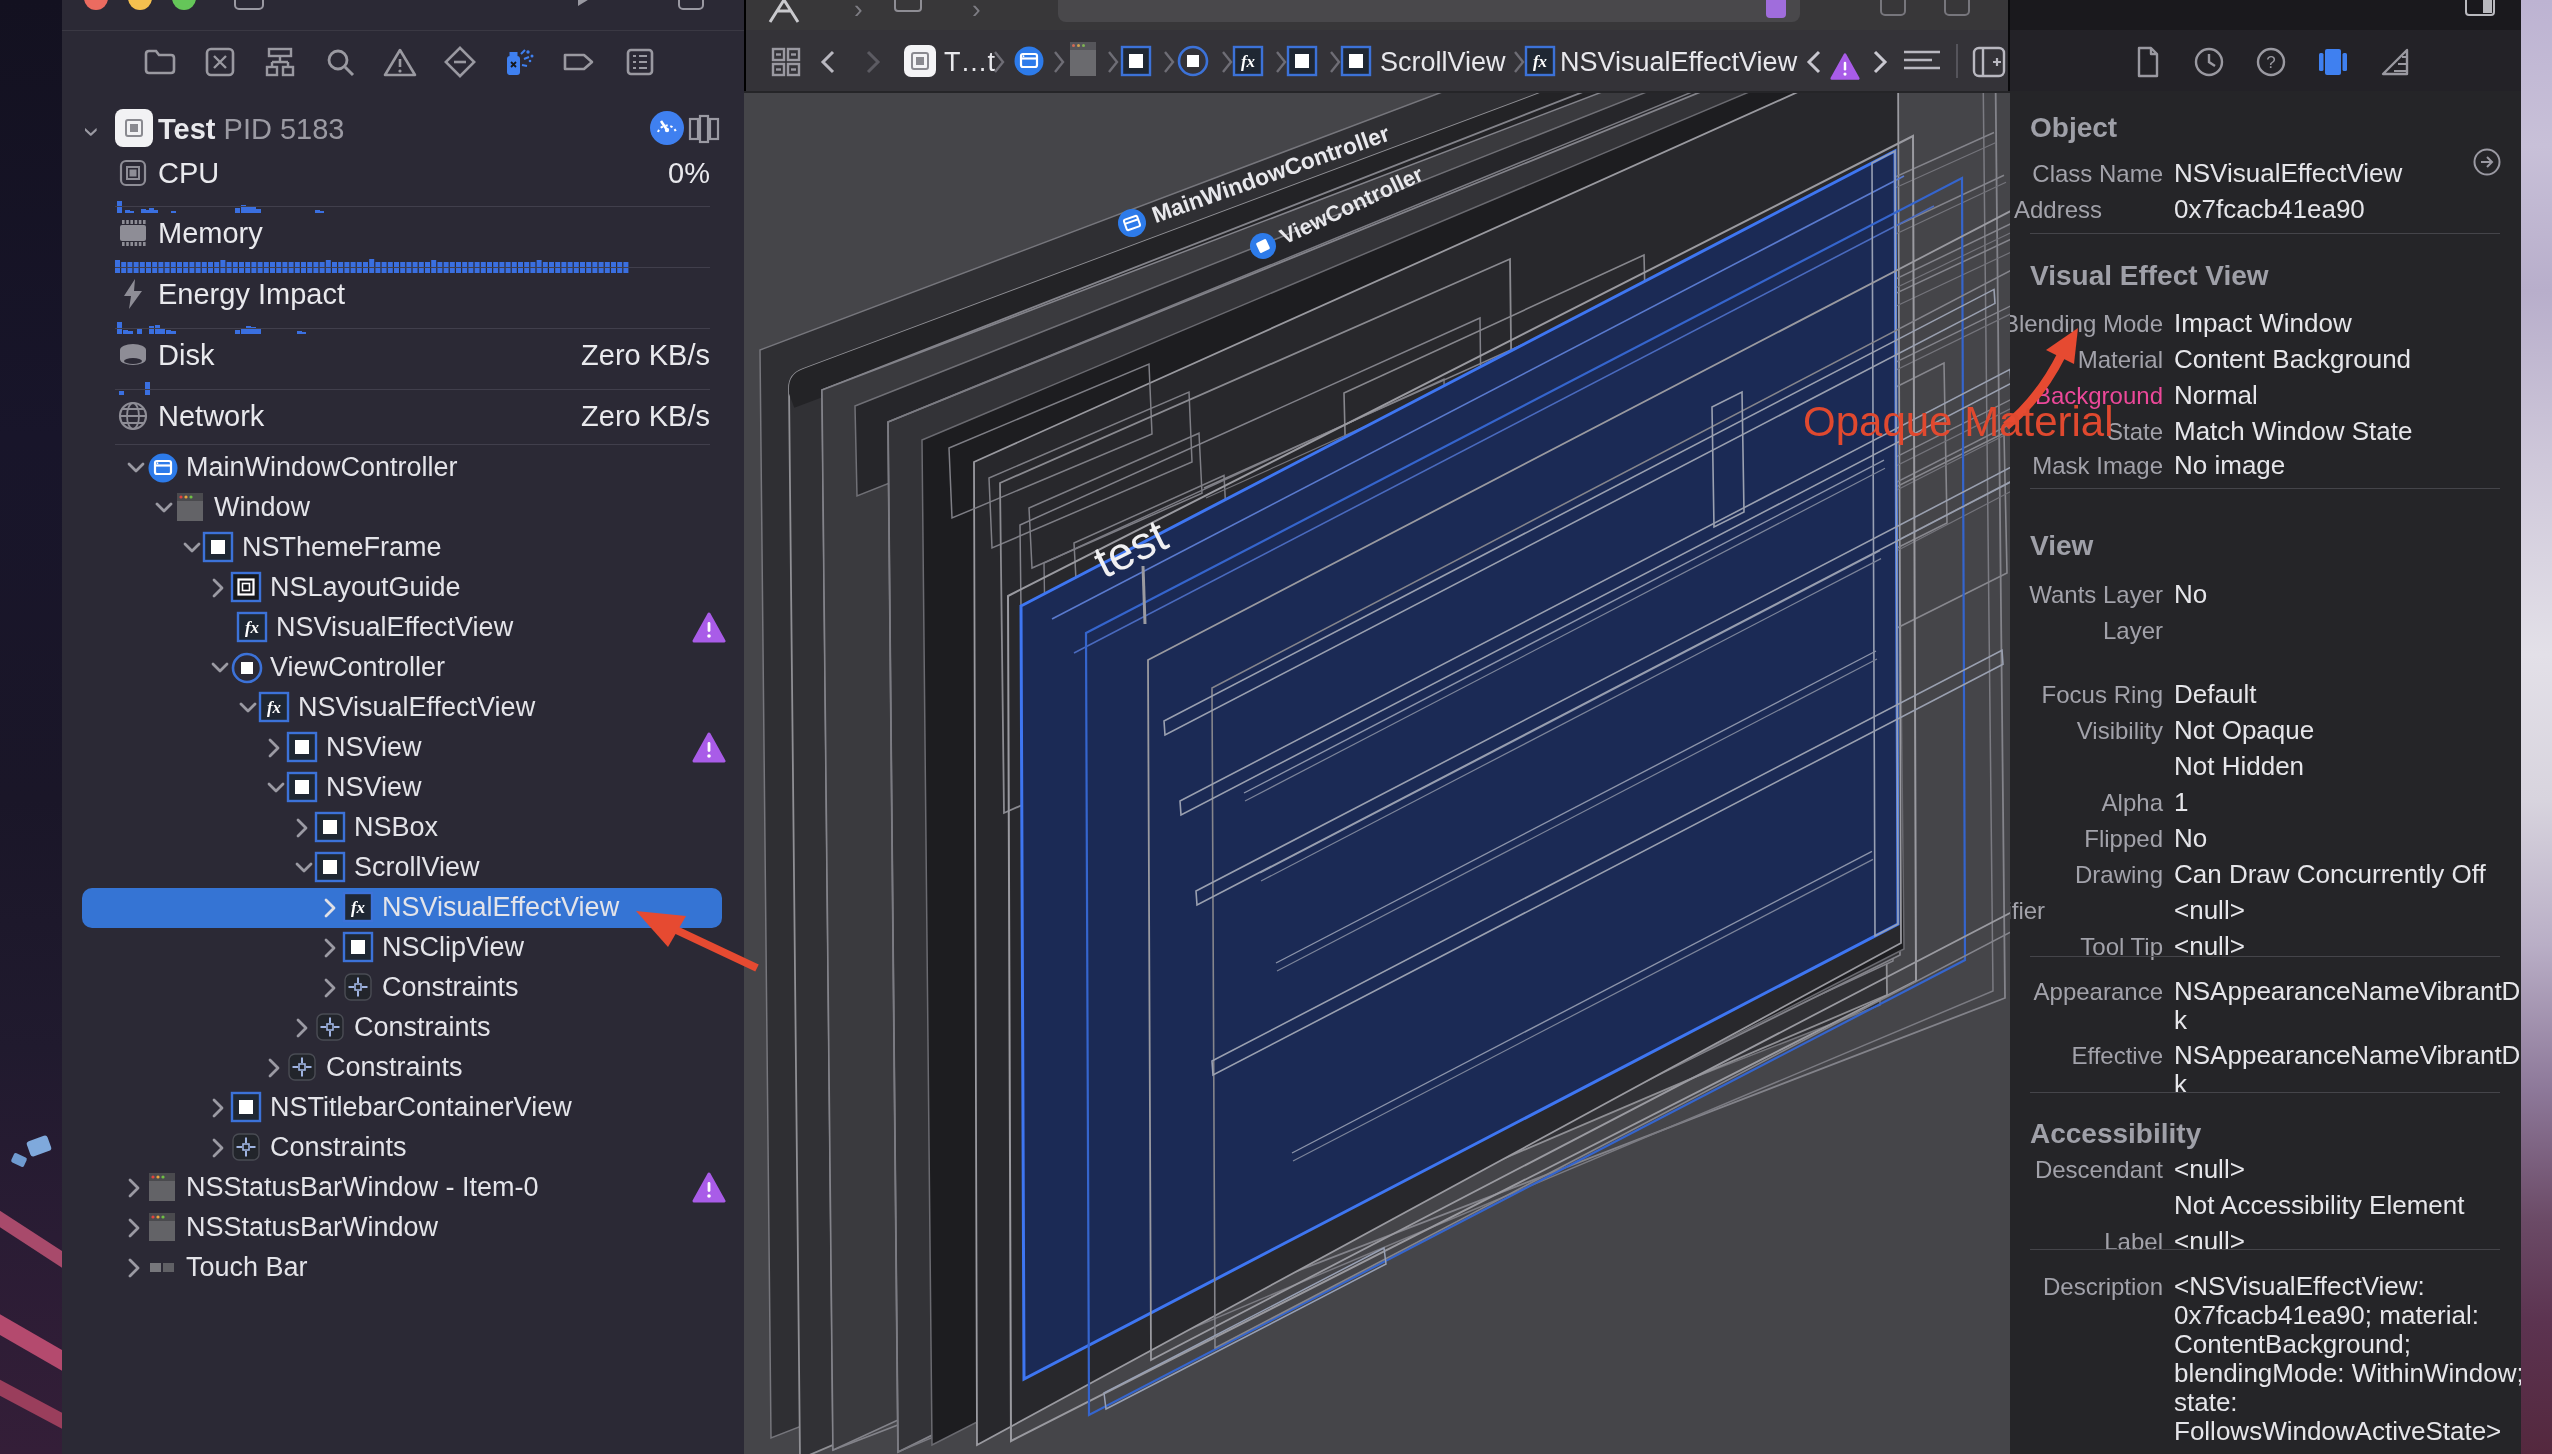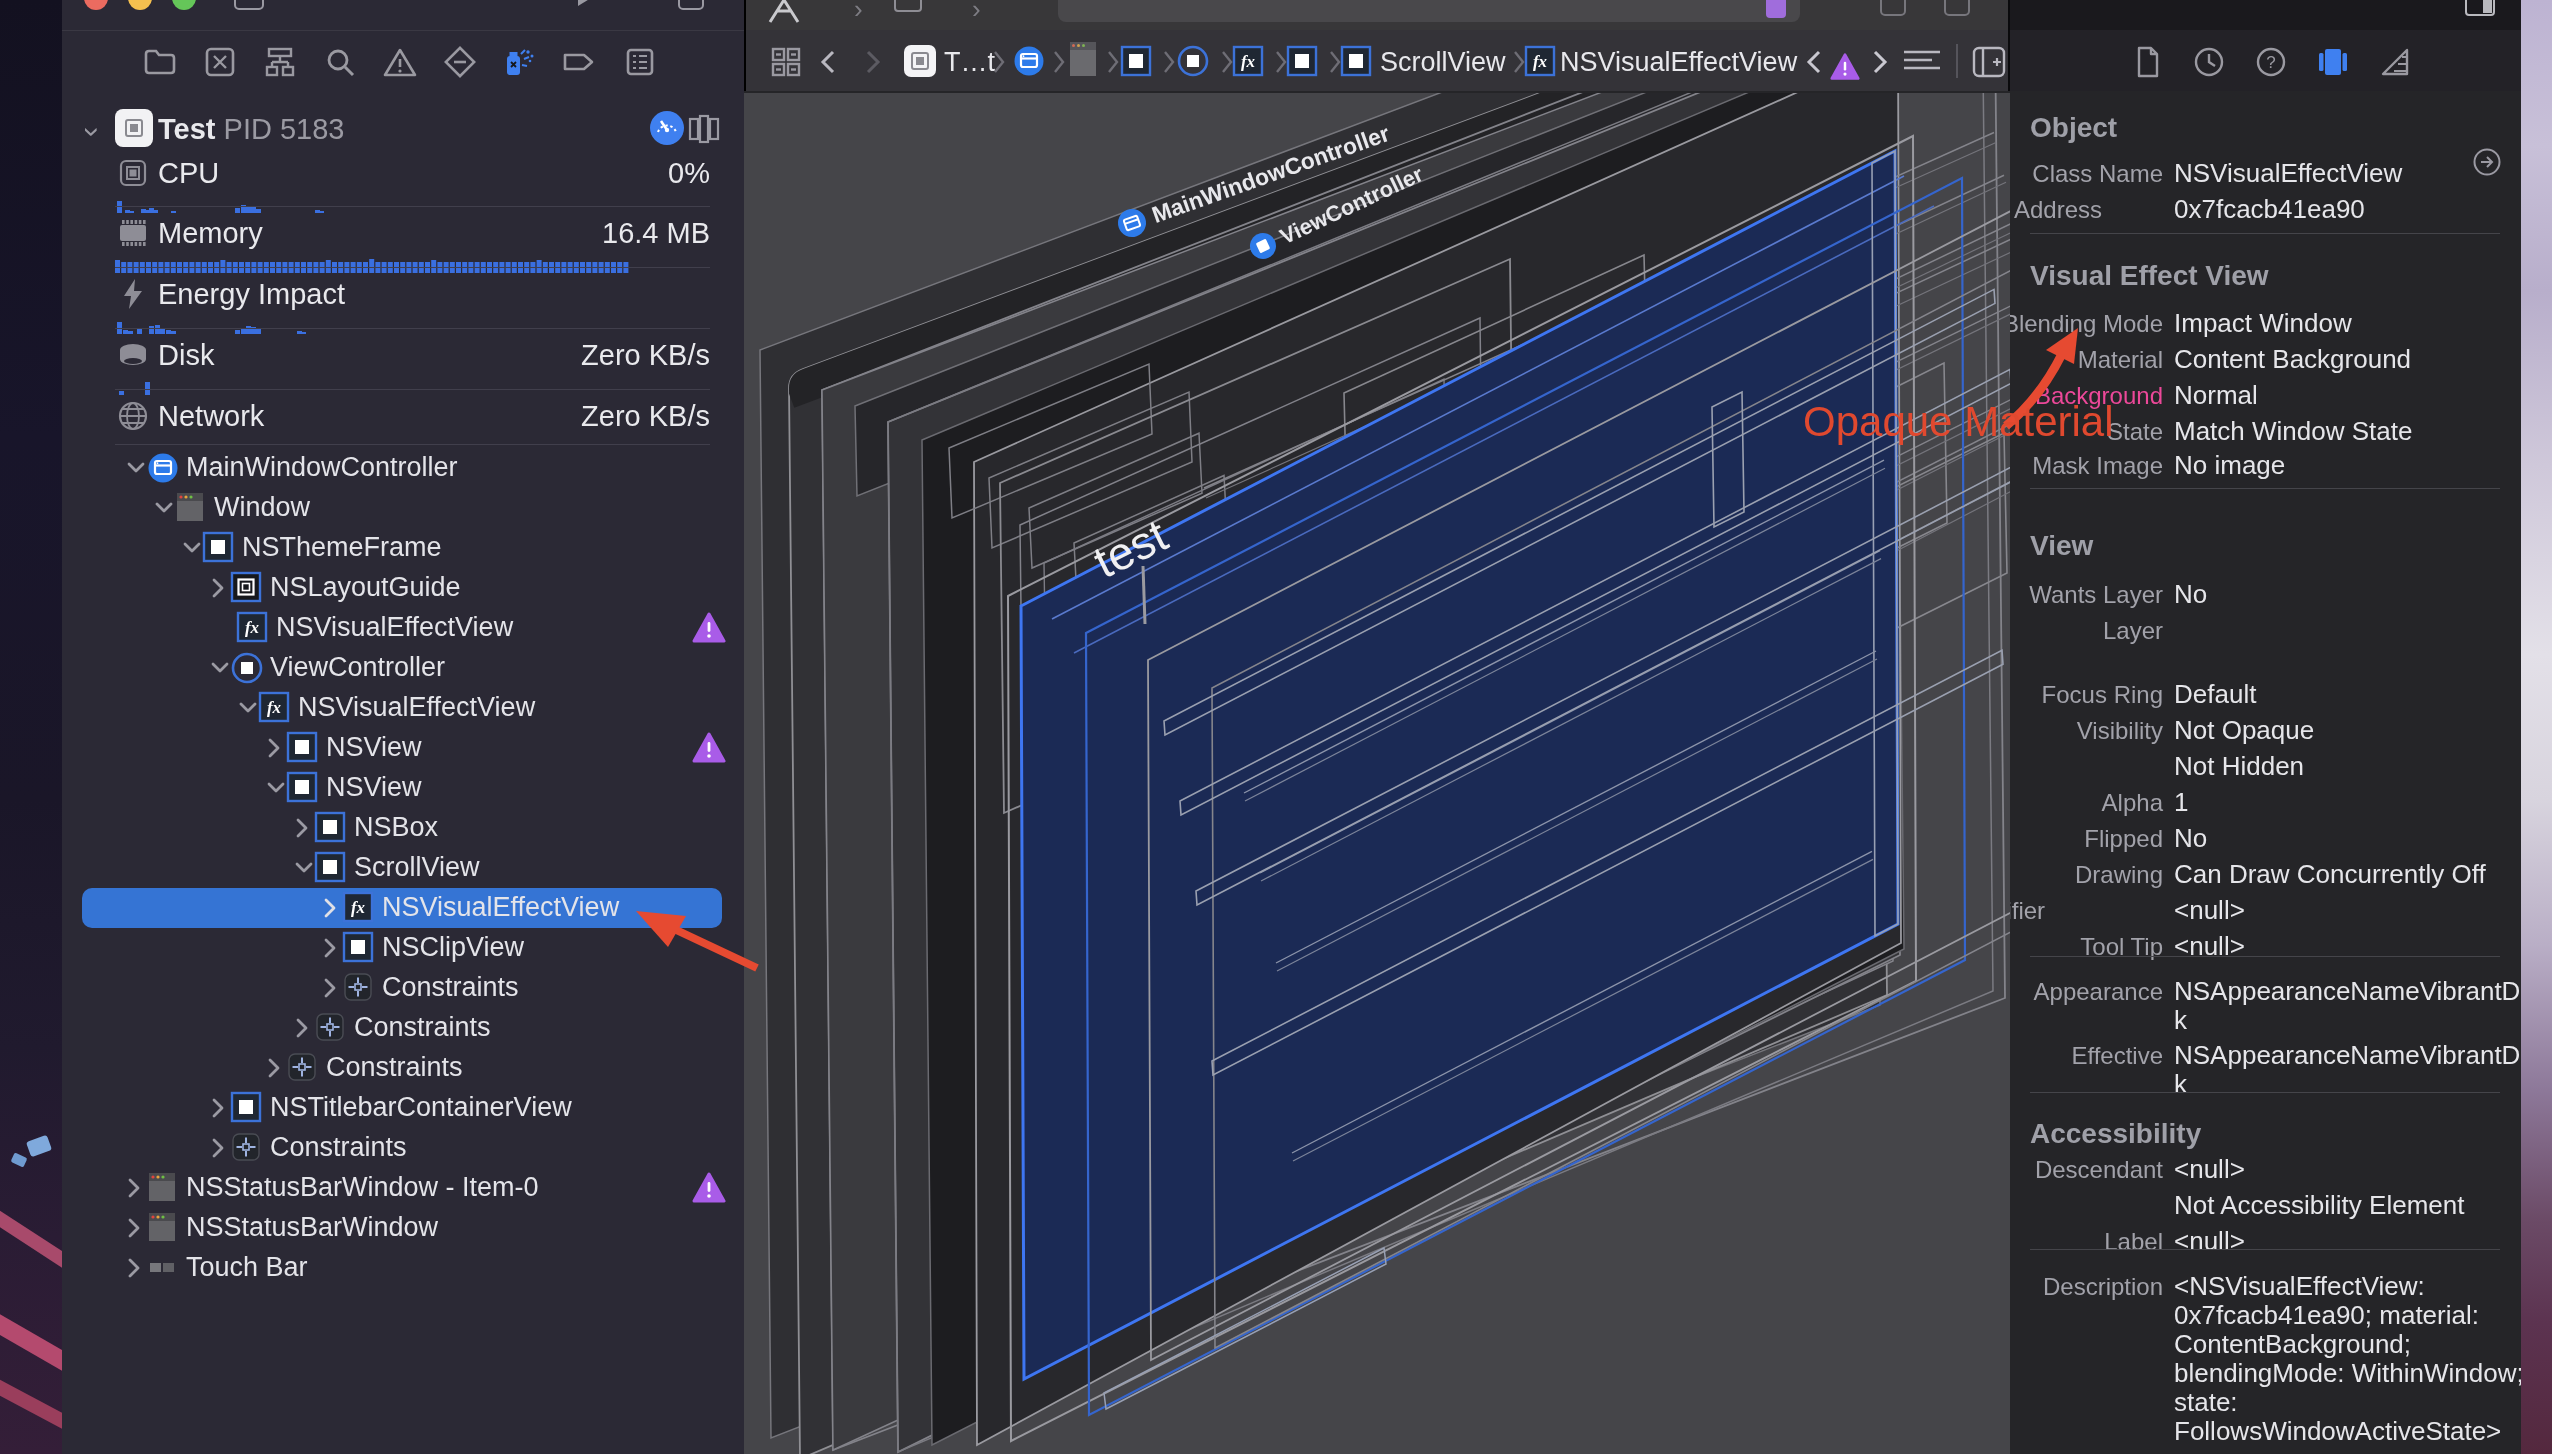--- a/index.html
+++ b/index.html
@@ -263,21 +263,20 @@
         <rect x="15.4" y="5" width="2.6" height="4" fill="#8e8d96"></rect>
         <rect x="15.4" y="27" width="2.6" height="4" fill="#8e8d96"></rect>
         <rect x="19.6" y="5" width="2.6" height="4" fill="#8e8d96"></rect>
         <rect x="19.6" y="27" width="2.6" height="4" fill="#8e8d96"></rect>
         <rect x="23.8" y="5" width="2.6" height="4" fill="#8e8d96"></rect>
         <rect x="23.8" y="27" width="2.6" height="4" fill="#8e8d96"></rect>
         <rect x="28.0" y="5" width="2.6" height="4" fill="#8e8d96"></rect>
         <rect x="28.0" y="27" width="2.6" height="4" fill="#8e8d96"></rect>
       </svg></div>
     <div class="abs" style="left:96px;top:124px;color:#e9e9ed;font-size:29px">Memory</div>
-    <div class="abs" style="left:0;top:124px;width:648px;text-align:right;color:#e9e9ed;font-size:29px">16.4 MB</div>
     <svg class="abs" style="left:53px;top:164px" width="580" height="17" viewBox="0 0 580 17">
       <rect x="0.0" y="3" width="5" height="13" fill="#3a6fe0"></rect>
       <rect x="6.2" y="5" width="5" height="11" fill="#3a6fe0"></rect>
       <rect x="12.4" y="5" width="5" height="11" fill="#3a6fe0"></rect>
       <rect x="18.6" y="5" width="5" height="11" fill="#3a6fe0"></rect>
       <rect x="24.8" y="5" width="5" height="11" fill="#3a6fe0"></rect>
       <rect x="31.0" y="5" width="5" height="11" fill="#3a6fe0"></rect>
       <rect x="37.2" y="5" width="5" height="11" fill="#3a6fe0"></rect>
       <rect x="43.4" y="5" width="5" height="11" fill="#3a6fe0"></rect>
       <rect x="49.6" y="5" width="5" height="11" fill="#3a6fe0"></rect>

